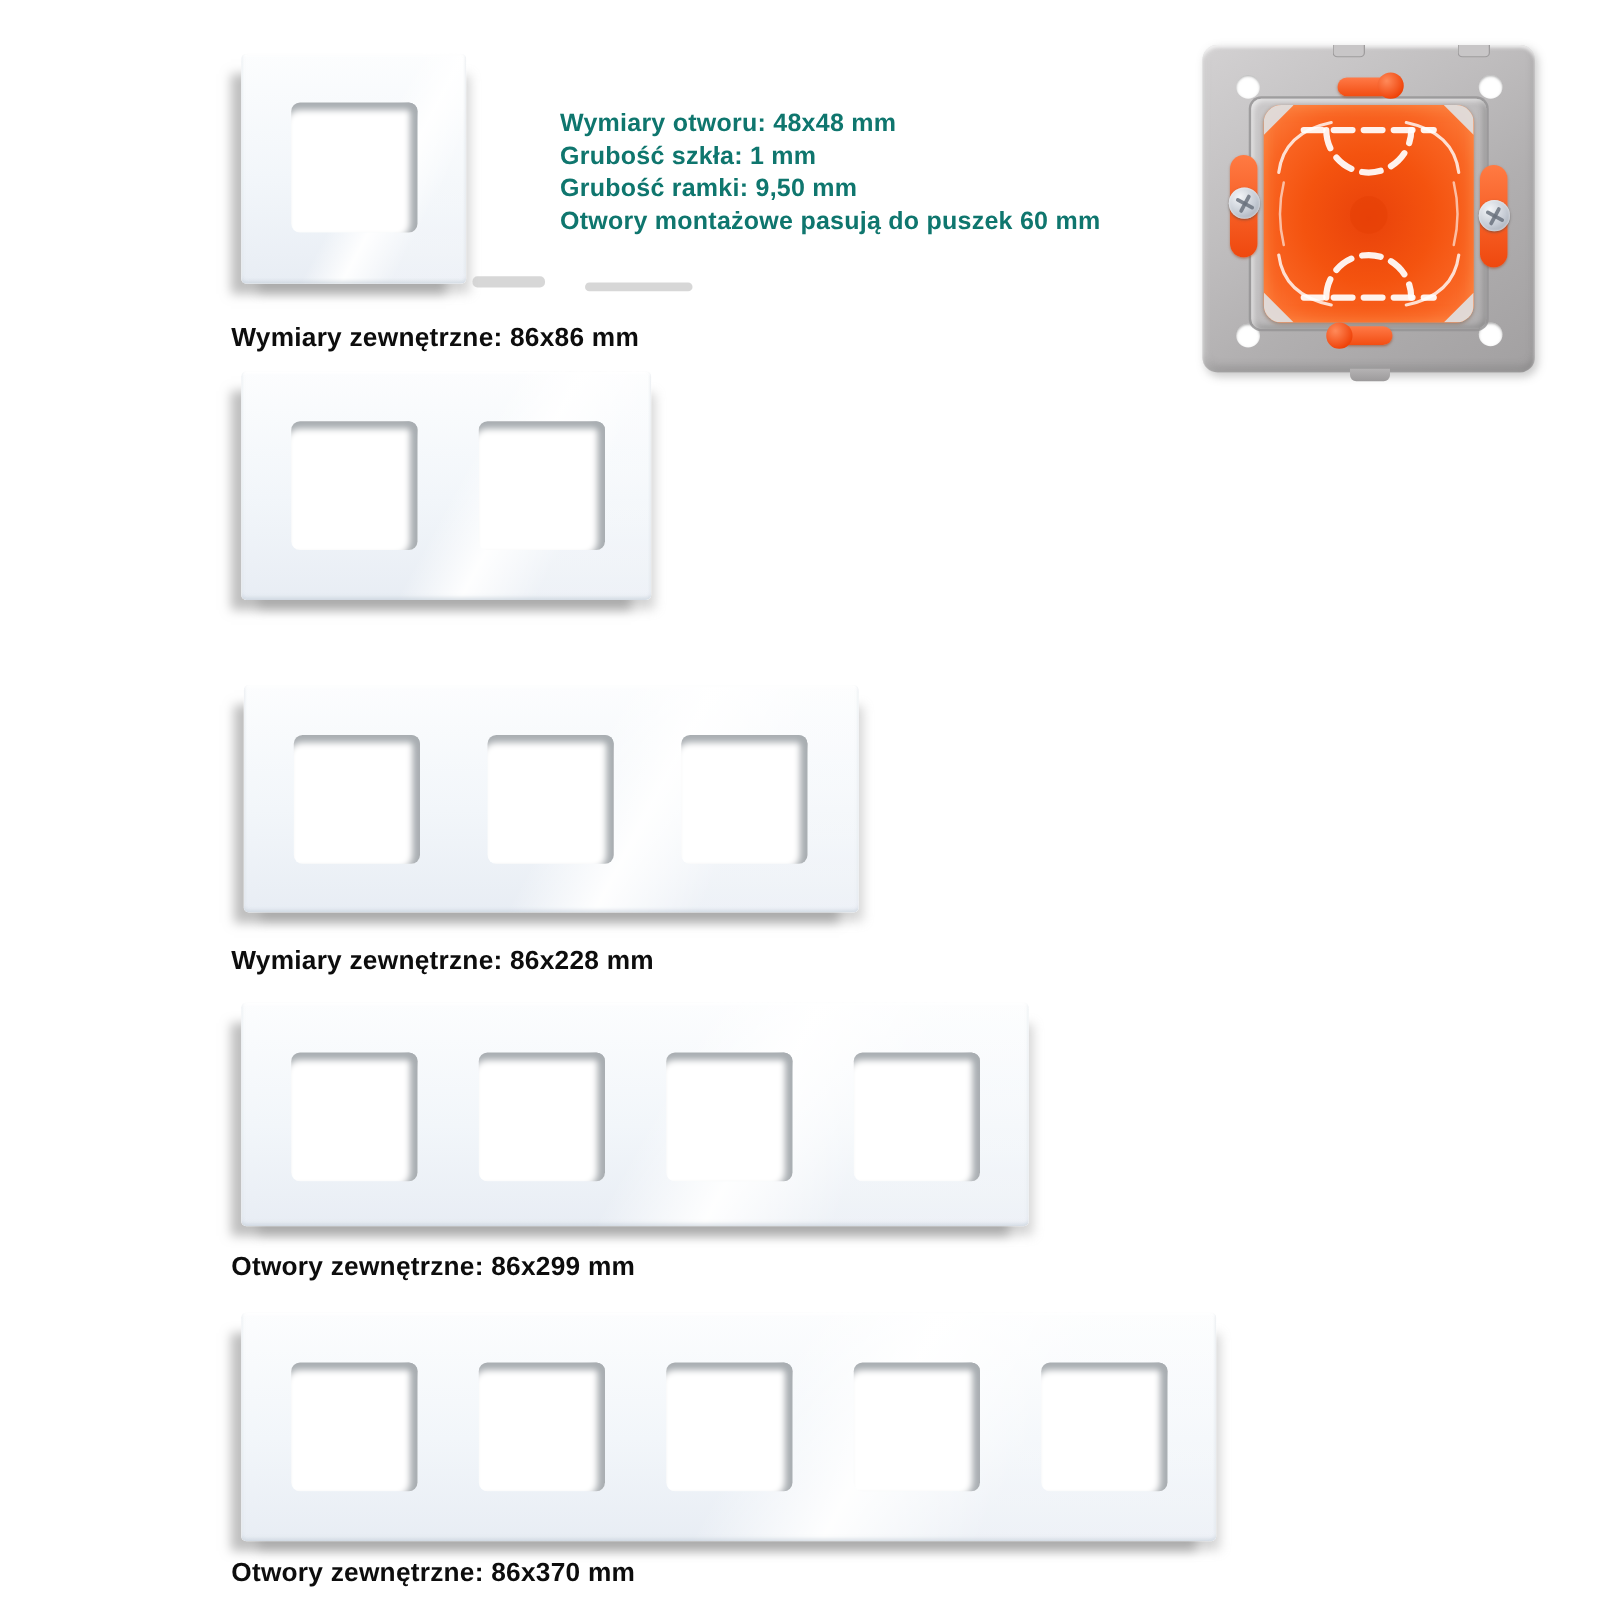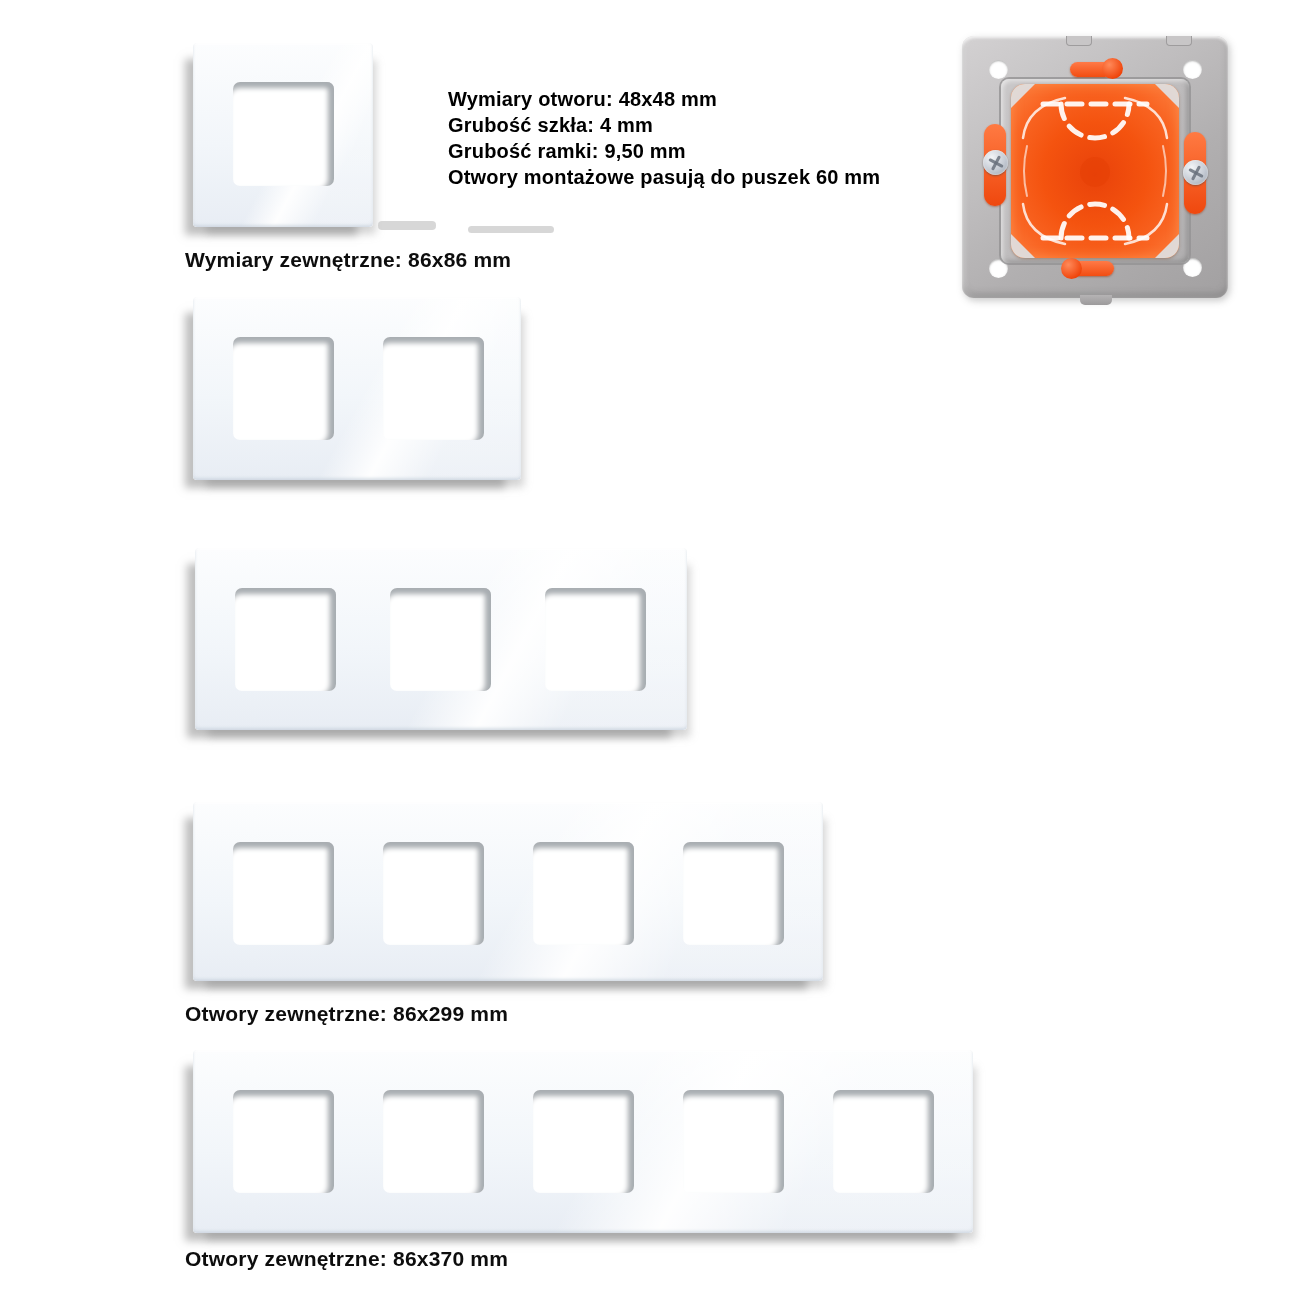--- a/index.html
+++ b/index.html
@@ -4,31 +4,31 @@
 <style>
   html,body{margin:0;padding:0;background:#ffffff;}
   .canvas{
     position:relative;width:1299px;height:1299px;background:#ffffff;overflow:hidden;
     font-family:"Liberation Sans", sans-serif;
   }
 
   
   .specs{
     position:absolute;left:448px;top:86px;
-    font-weight:bold;font-size:20px;line-height:26px;color:#000000;
+    font-weight:bold;font-size:20px;line-height:26px;color:#0f766e;
     letter-spacing:.2px;white-space:nowrap;
   }
 
   
   .dim-label{
     position:absolute;left:185px;
     font-weight:bold;font-size:21px;line-height:26px;color:#0d0d0d;
     white-space:nowrap;letter-spacing:.2px;
   }
-  .l1{top:247px}.l2{top:497px}.l3{top:756px}.l4{top:1001px}.l5{top:1246px}
+  .l1{top:258px}.l2{top:497px}.l3{top:756px}.l4{top:1001px}.l5{top:1246px}
 
   
   .glass{
     position:absolute;border-radius:4px;
     background:
       linear-gradient(118deg, rgba(255,255,255,0) 52%, rgba(255,255,255,.95) 64%, rgba(255,255,255,.25) 78%),
       linear-gradient(180deg, #fcfdfe 0%, var(--glass-tint,#f2f6fa) 55%, #e8edf4 100%);
     box-shadow:
       -12px 12px 8px -4px rgba(128,128,128,.50),
        8px 12px 8px -5px rgba(150,150,150,.40),
@@ -135,21 +135,21 @@
   .screw.sl{left:21px;top:114px;}
   .screw.sr{left:221px;top:124px;}
 </style>
 </head>
 <body>
 
 <div class="canvas">
 
   <div class="specs">
     <div>Wymiary otworu: 48x48 mm</div>
-    <div>Grubość szkła: 4 mm</div>
+    <div>Grubość szkła: 1 mm</div>
     <div>Grubość ramki: 9,50 mm</div>
     <div>Otwory montażowe pasują do puszek 60 mm</div>
   </div>
 
   <div class="glass g1">
       <div class="opening" style="left: 40px;"></div>
     </div>
   <div class="artifact-dash" style="left:378px;top:221px;width:58px;height:9px;"></div>
   <div class="artifact-dash" style="left:468px;top:226px;width:86px;height:7px;"></div>
   <div class="dim-label l1">Wymiary zewnętrzne: 86x86 mm</div>
@@ -157,20 +157,21 @@
   <div class="glass g2">
       <div class="opening" style="left: 40px;"></div>
       <div class="opening" style="left: 190px;"></div>
     </div>
 
   <div class="glass g3">
       <div class="opening" style="left: 40px;"></div>
       <div class="opening" style="left: 195px;"></div>
       <div class="opening" style="left: 350px;"></div>
     </div>
+  <div class="dim-label l3">Wymiary zewnętrzne: 86x228 mm</div>
 
   <div class="glass g4">
       <div class="opening" style="left: 40px;"></div>
       <div class="opening" style="left: 190px;"></div>
       <div class="opening" style="left: 340px;"></div>
       <div class="opening" style="left: 490px;"></div>
     </div>
   <div class="dim-label l4">Otwory zewnętrzne: 86x299 mm</div>
 
   <div class="glass g5">

